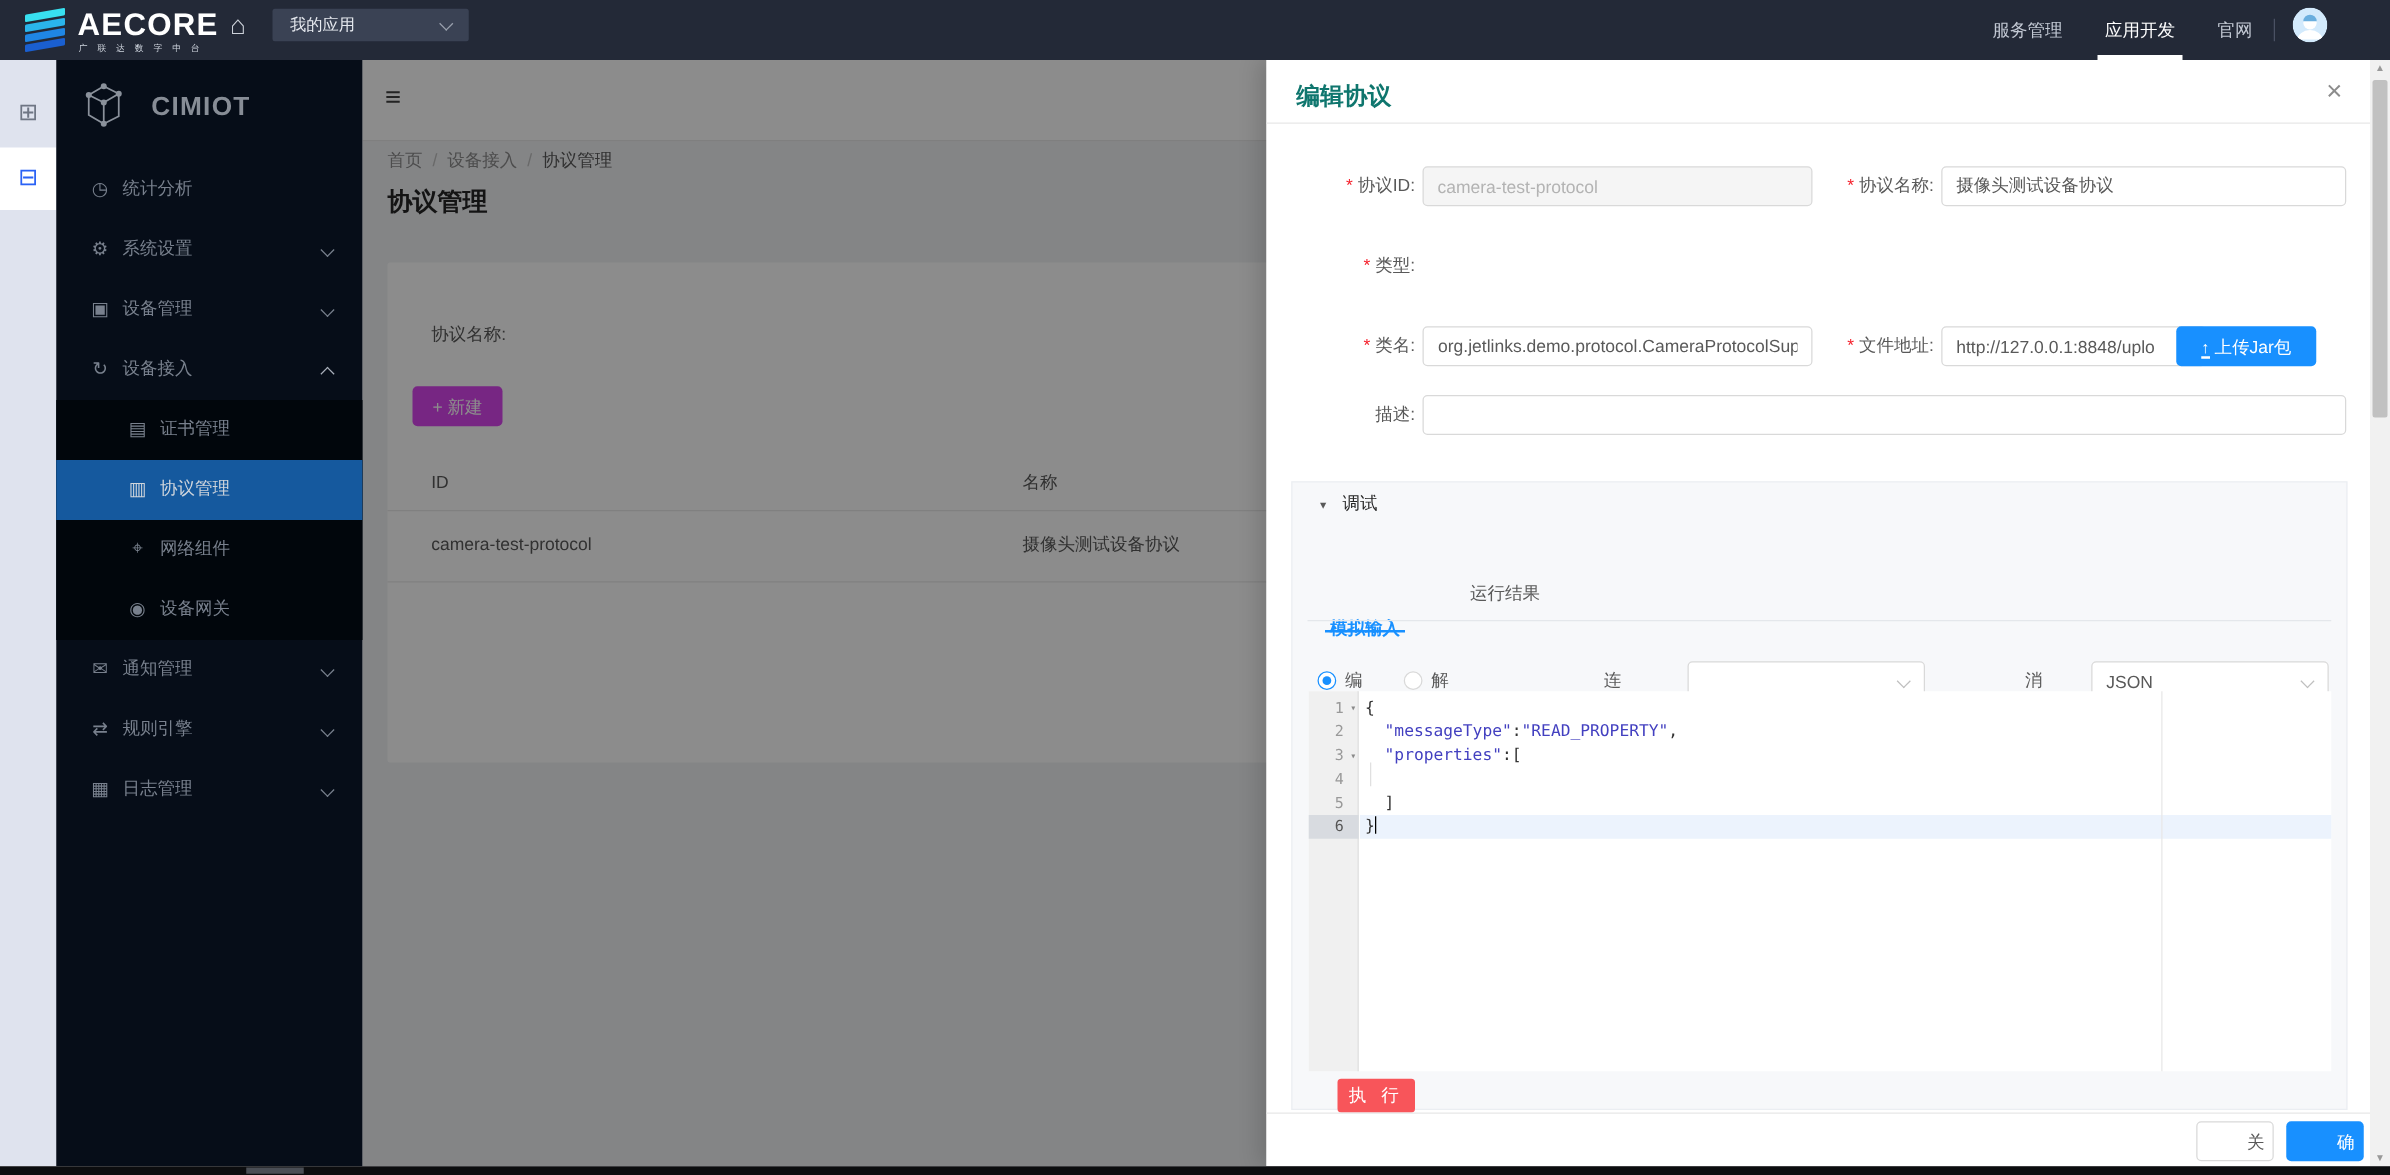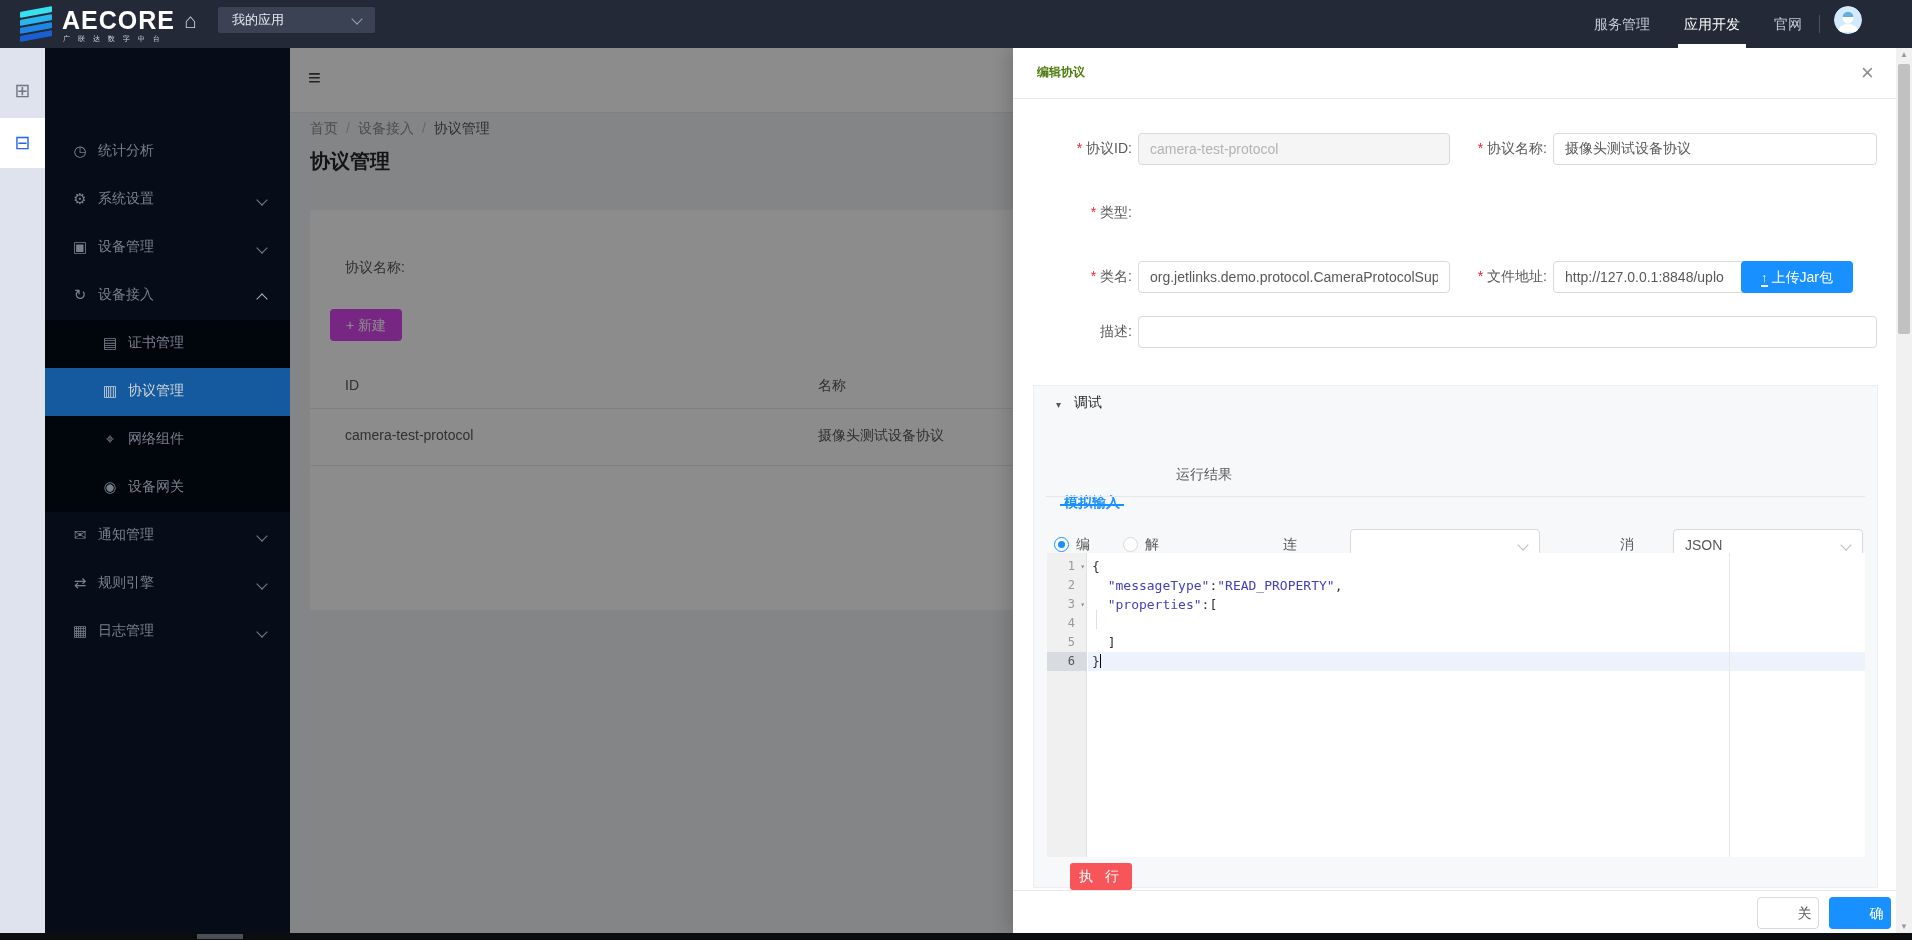--- a/index.html
+++ b/index.html
@@ -64,21 +64,21 @@
   #table-head{left:0;top:155px;width:1580px;height:43px;border-bottom:1px solid #e9e9e9;}
   .th{position:absolute;top:12px;font-size:14px;color:#595959;font-weight:500;}
   .table-row{position:absolute;left:0;width:1580px;height:57px;border-bottom:1px solid #e9e9e9;cursor:pointer;}
   .td{position:absolute;top:19px;font-size:14px;color:#595959;}
   .col-id{left:35px;} .col-name{left:508px;}
   #mask{left:290px;top:48px;width:1622px;height:885px;background:rgba(0,0,0,0.45);z-index:5;}
 
   
   #drawer{left:1013px;top:48px;width:883px;height:885px;background:#fff;z-index:10;
           box-shadow:-6px 0 16px rgba(0,0,0,0.15);}
-  #drawer-title{left:24px;top:16px;font-size:12px;font-weight:600;color:#4d7c0f;}
+  #drawer-title{left:24px;top:16px;font-size:19px;font-weight:600;color:#0f766e;}
   #drawer-close{left:848px;top:12px;font-size:22px;color:#8c8c8c;cursor:pointer;}
   #drawer-head-line{left:0;top:50px;width:883px;height:1px;background:#e8e8e8;}
 
   .f-label{position:absolute;font-size:14px;color:#595959;text-align:right;}
   .req::before{content:"* ";color:#f5222d;}
   .input{position:absolute;height:32px;border:1px solid #d9d9d9;border-radius:4px;background:#fff;
          font-size:14px;color:#595959;padding:0 11px;box-sizing:border-box;font-family:"Liberation Sans",sans-serif;
          white-space:nowrap;overflow:hidden;}
   input.input::placeholder{color:#c0c4cc;}
   .input.disabled{background:#f5f5f5;color:#b3b3b3;}
@@ -173,20 +173,38 @@
       </svg>
     </div>
   </div>
 
   <div id="rail" class="abs">
       <div class="rail-item" style="top: 18px;"><span class="rail-glyph">⊞</span></div>
       <div class="rail-item active" style="top: 70px;"><span class="rail-glyph">⊟</span></div>
     </div>
 
   <div id="sidebar" class="abs">
+    <div id="side-logo" class="abs">
+      <svg width="44" height="46" viewBox="0 0 44 46">
+        <g stroke="#8a919b" stroke-width="1.4" fill="none">
+          <path d="M10 14 L22 7 L34 13"></path>
+          <path d="M10 14 L22 20 L34 13"></path>
+          <path d="M10 14 L10 30 L22 37 L34 31 L34 13"></path>
+          <path d="M22 20 L22 37"></path>
+        </g>
+        <g fill="#8a919b">
+          <circle cx="10" cy="14" r="2.4"></circle>
+            <circle cx="22" cy="7" r="2.4"></circle>
+            <circle cx="34" cy="13" r="2.4"></circle>
+          <circle cx="22" cy="20" r="2.4"></circle>
+            <circle cx="22" cy="37" r="2.4"></circle>
+        </g>
+      </svg>
+      <span id="product-name">CIMIOT</span>
+    </div>
     <div id="submenu-bg" class="abs"></div>
     <div id="menu">
         <div class="menu-row lv1" style="top: 80px;">
           <span class="menu-ico">◷</span>
           <span class="menu-label">统计分析</span>
         </div>
         <div class="menu-row lv1" style="top: 128px;">
           <span class="menu-ico">⚙</span>
           <span class="menu-label">系统设置</span>
           <span class="menu-chev down"></span>

